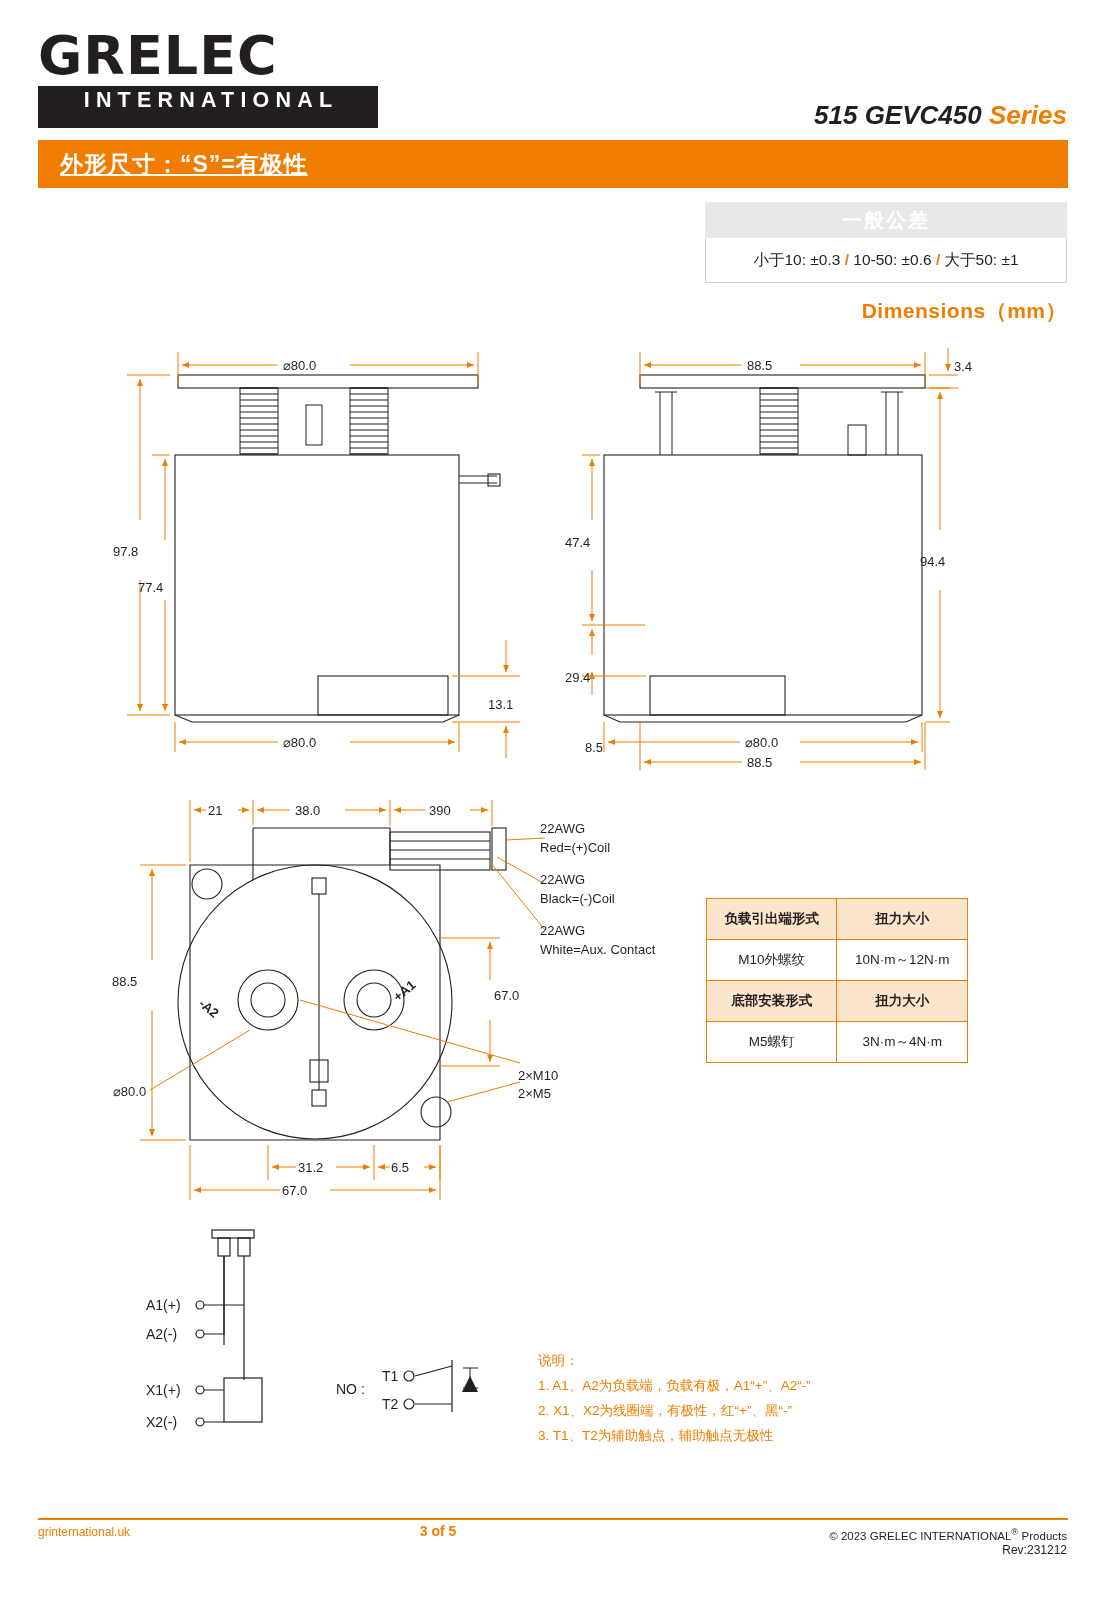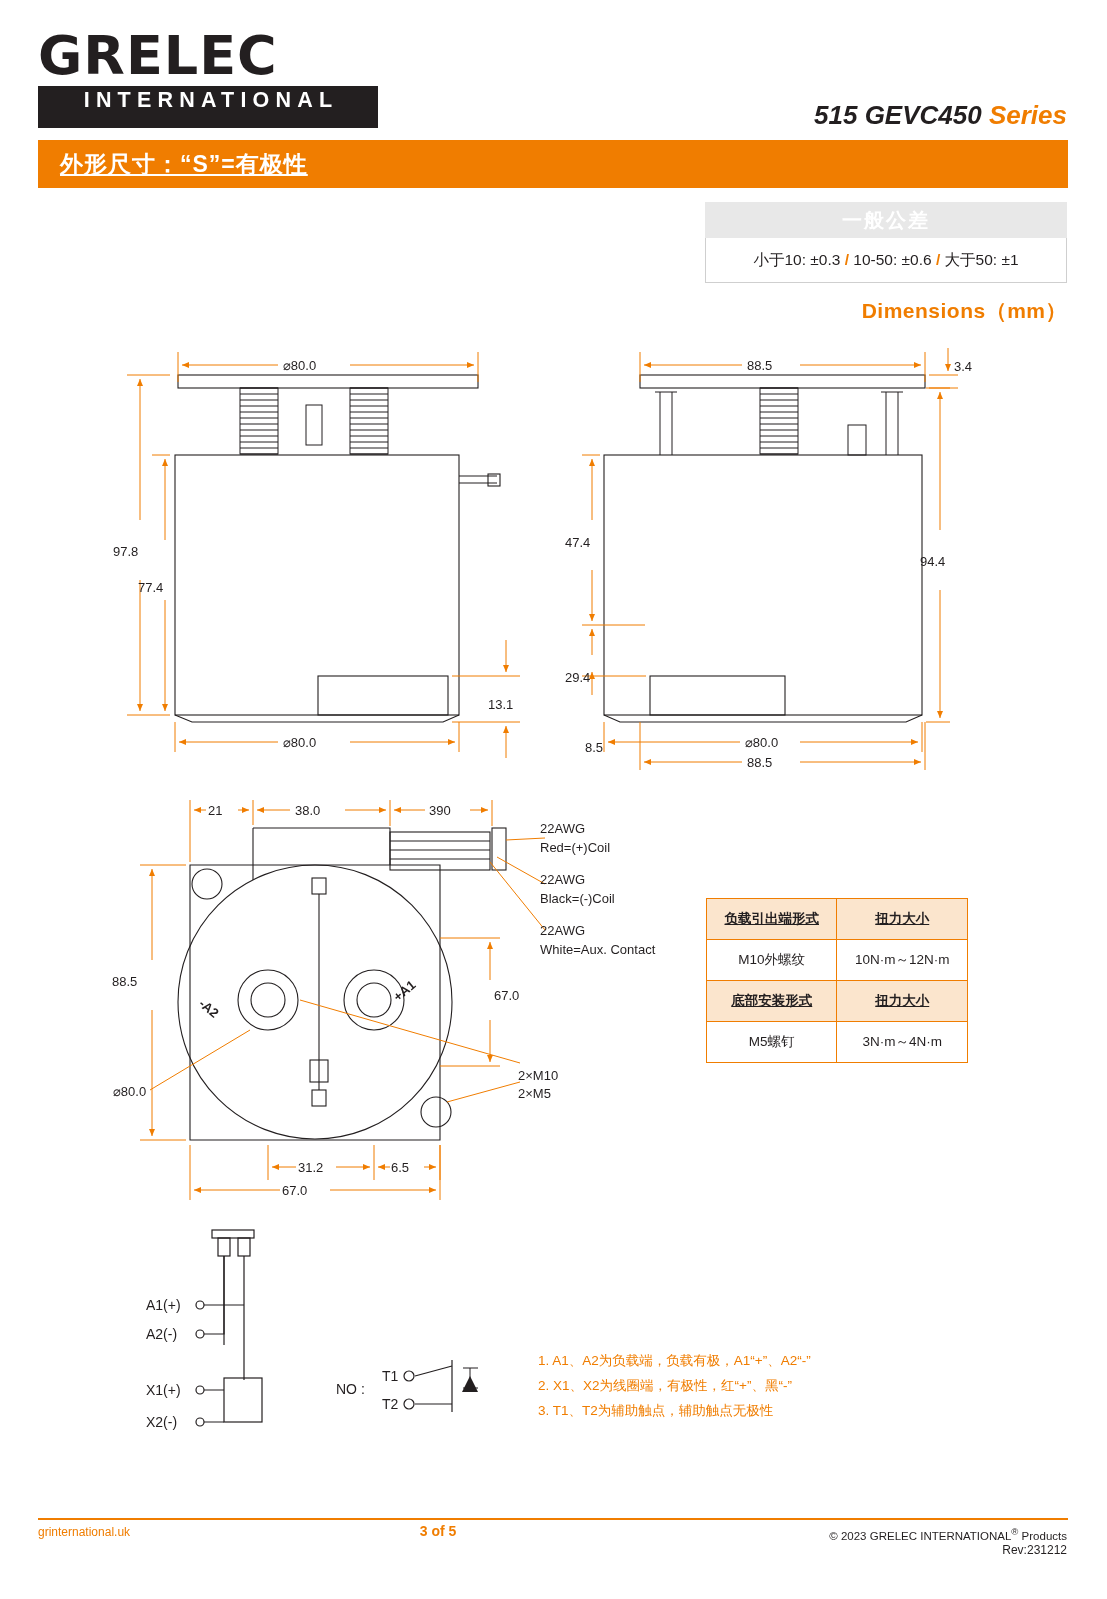--- a/index.html
+++ b/index.html
@@ -28,21 +28,21 @@
             text-align:center;line-height:44px;font-size:15.5px;color:#231f20;}
   .tol-body b{color:#f07d00;}
   .dims-label{position:absolute;right:40px;top:297px;font-size:21px;font-weight:bold;color:#f07d00;letter-spacing:.5px;}
 
   
   svg.drawing{position:absolute;left:0;top:0;width:1107px;height:1599px;pointer-events:none;}
 
   
   .torque{position:absolute;left:706px;top:898px;width:262px;border-collapse:collapse;}
   .torque td{border:1px solid #f07d00;height:38px;text-align:center;font-size:13.5px;color:#231f20;}
-  .torque td.h{background:#fbe5cd;font-weight:bold;text-decoration:underline;}
+  .torque td.h{background:#fbe5cd;font-weight:bold;}
 
   
   .notes{position:absolute;left:538px;top:1348px;width:420px;color:#f07d00;font-size:13.5px;line-height:25px;}
 
   
   .footer-line{position:absolute;left:38px;top:1518px;width:1030px;height:2px;background:#f07d00;}
   .f-left{position:absolute;left:38px;top:1525px;font-size:12px;color:#f07d00;}
   .f-center{position:absolute;left:0;top:1523px;width:876px;text-align:center;font-size:14px;font-weight:bold;color:#f07d00;}
   .f-right{position:absolute;right:40px;top:1525px;font-size:11.5px;color:#231f20;text-align:right;line-height:14px;}
   .f-right .rev{color:#231f20;font-size:12px;}
@@ -294,20 +294,21 @@
     <td class="h">扭力大小</td>
   </tr>
   <tr>
     <td>M5螺钉</td>
     <td>3N·m～4N·m</td>
   </tr>
 </tbody>
   </table>
 
 <div class="notes">
+  <div>说明：</div>
   <div>1. A1、A2为负载端，负载有极，A1“+”、A2“-”</div>
   <div>2. X1、X2为线圈端，有极性，红“+”、黑“-”</div>
   <div>3. T1、T2为辅助触点，辅助触点无极性</div>
 </div>
 
 <div class="footer-line"></div>
 <div class="f-left">grinternational.uk</div>
 <div class="f-center">3 of 5</div>
 <div class="f-right">
   <span>© 2023 GRELEC INTERNATIONAL</span><sup>®</sup><span> Products</span>

